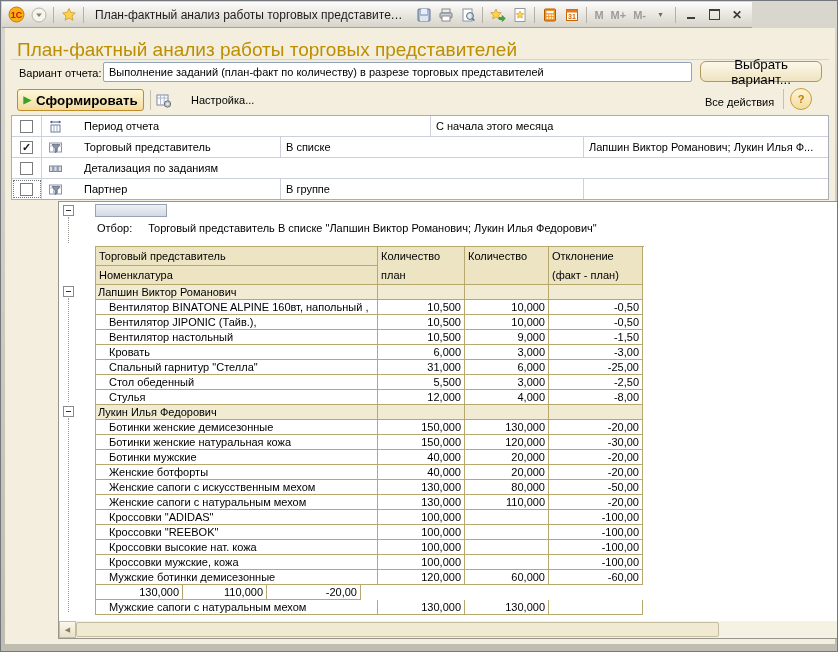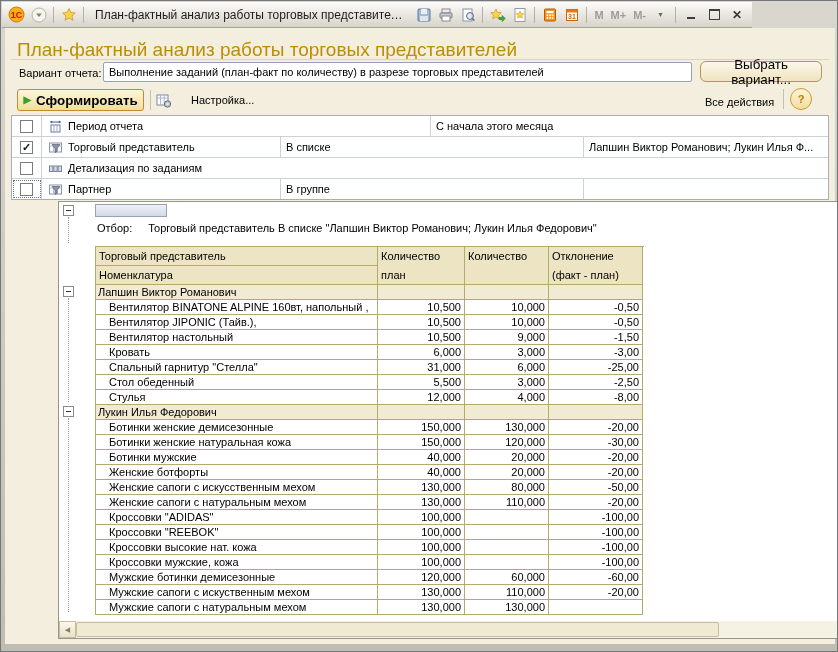--- a/index.html
+++ b/index.html
@@ -42,21 +42,21 @@
 
   
   .filter-grid{position:absolute;left:10px;top:114px;width:818px;height:85px;box-sizing:border-box;
     background:#fff;border:1px solid #a7adbb;}
   .frow{display:flex;height:20px;border-bottom:1px solid #ccd0db;align-items:stretch;}
   .frow:last-child{border-bottom:none;}
   .fcb{width:30px;border-right:1px solid #ccd0db;display:flex;align-items:center;justify-content:center;box-sizing:border-box;flex:0 0 auto;}
   .frow:last-child .fcb{outline:1px dotted #777;outline-offset:-2px;}
   .cb{width:13px;height:13px;border:1px solid #7b7b7b;background:#fff;box-sizing:border-box;position:relative;
     display:flex;align-items:center;justify-content:center;font-size:11px;font-weight:bold;color:#1a1a1a;line-height:1;}
-  .fname{display:flex;align-items:center;gap:5px;padding-left:6px;border-right:1px solid #ccd0db;box-sizing:border-box;overflow:hidden;white-space:nowrap;flex:0 0 auto;}
+  .fname{display:flex;align-items:center;gap:21px;padding-left:6px;border-right:1px solid #ccd0db;box-sizing:border-box;overflow:hidden;white-space:nowrap;flex:0 0 auto;}
   .fname.fillrow{flex:1 1 auto;border-right:none;}
   .ficon{width:15px;height:15px;display:inline-flex;flex:0 0 auto;}
   .fcond{display:flex;align-items:center;padding-left:5px;border-right:1px solid #ccd0db;box-sizing:border-box;overflow:hidden;white-space:nowrap;flex:0 0 auto;}
   .fval{flex:1 1 auto;display:flex;align-items:center;padding-left:5px;overflow:hidden;white-space:nowrap;}
 
   
   .report-panel{position:absolute;left:10px;top:200px;width:818px;height:438px;box-sizing:border-box;
     border:1px solid #97968d;background:#fff;margin-left:47px;}
   .group-margin{position:absolute;left:0;top:0;width:36px;height:419px;background:#fff;}
   .gbox{position:absolute;left:4px;width:11px;height:11px;box-sizing:border-box;border:1px solid #8a8a86;background:#fff;}
@@ -442,21 +442,20 @@
               <div class="rt-c rt-num c3"></div>
               <div class="rt-c rt-num c4">-100,00</div>
             </div>
             <div class="rt-row">
               <div class="rt-c rt-name c1">Мужские ботинки демисезонные</div>
               <div class="rt-c rt-num c2">120,000</div>
               <div class="rt-c rt-num c3">60,000</div>
               <div class="rt-c rt-num c4">-60,00</div>
             </div>
             <div class="rt-row">
-              <div class="rt-c rt-name c1">Мужские сапоги с искуственным мехом</div>
               <div class="rt-c rt-num c2">130,000</div>
               <div class="rt-c rt-num c3">110,000</div>
               <div class="rt-c rt-num c4">-20,00</div>
             </div>
             <div class="rt-row">
               <div class="rt-c rt-name c1">Мужские сапоги с натуральным мехом</div>
               <div class="rt-c rt-num c2">130,000</div>
               <div class="rt-c rt-num c3">130,000</div>
               <div class="rt-c rt-num c4"></div>
             </div>

